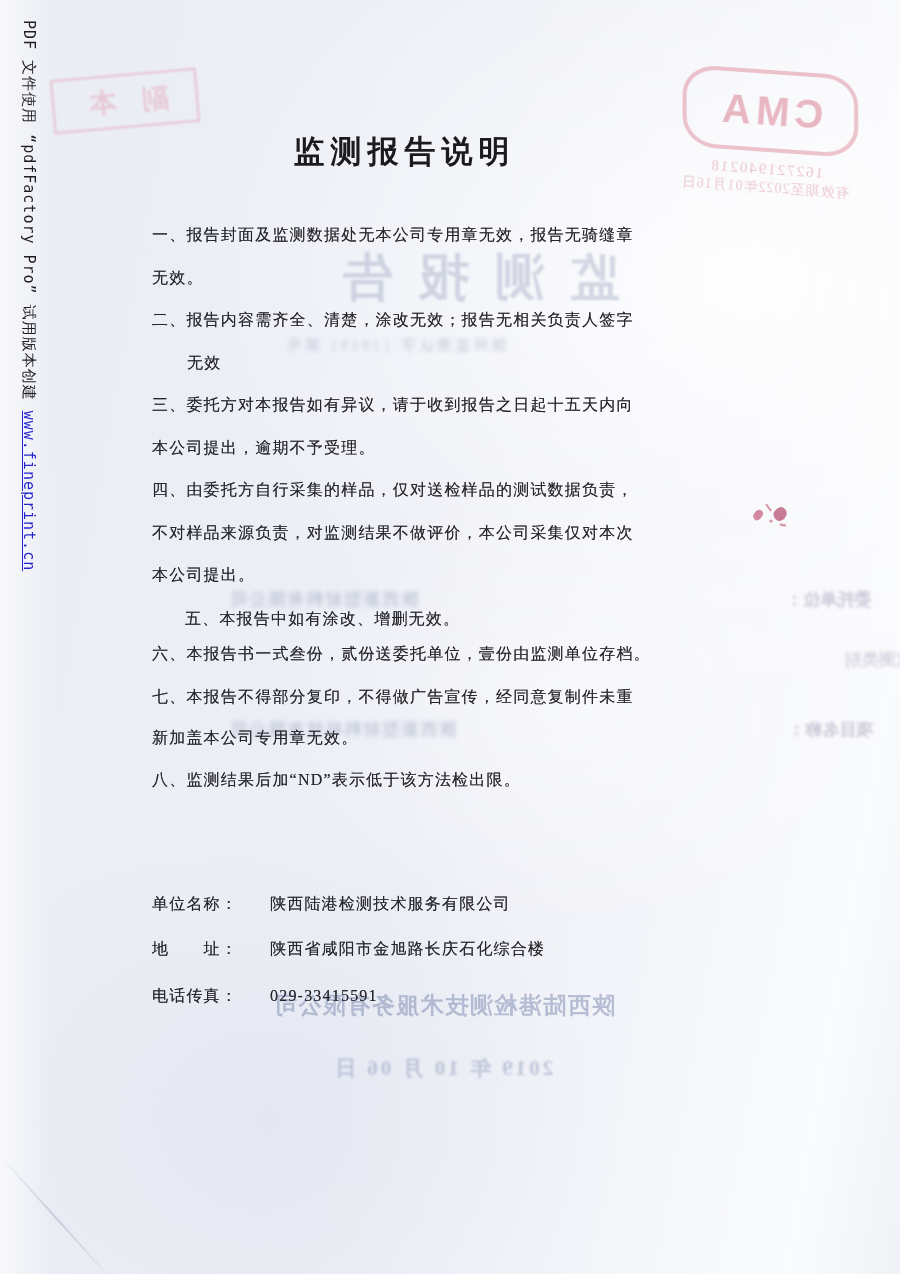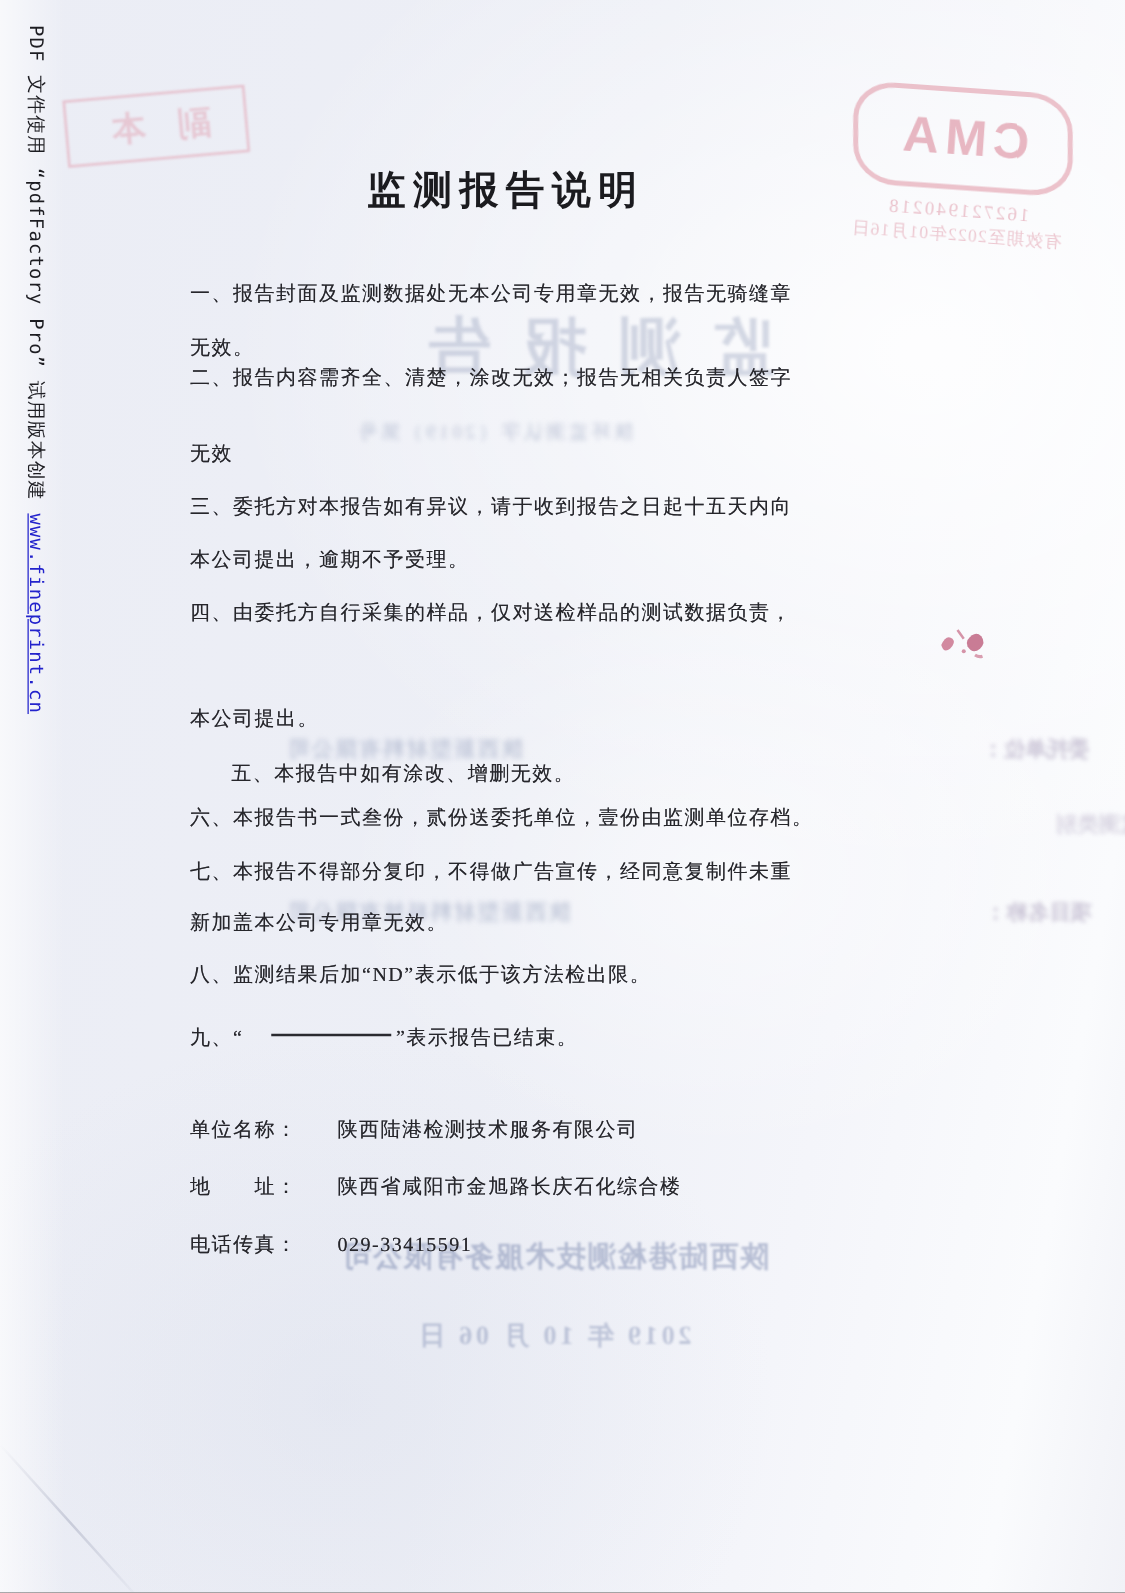--- a/index.html
+++ b/index.html
@@ -94,33 +94,33 @@
   <div class="stamp-copy">
     <span class="copy-text">副本</span>
   </div>
 
   <div class="watermark"><span>PDF 文件使用 “pdfFactory Pro” 试用版本创建  </span><a href="#">www.fineprint.cn</a></div>
 
   <div class="title">监测报告说明</div>
 
   <div class="bl" style="top:225px;">一、报告封面及监测数据处无本公司专用章无效，报告无骑缝章</div>
   <div class="bl" style="top:268px;">无效。</div>
-  <div class="bl" style="top:292px;">二、报告内容需齐全、清楚，涂改无效；报告无相关负责人签字</div>
-  <div class="bl" style="top:353px;">无效</div>
+  <div class="bl" style="top:310px;">二、报告内容需齐全、清楚，涂改无效；报告无相关负责人签字</div>
+  <div class="bl" style="top:353px;margin-left:35px;">无效</div>
   <div class="bl" style="top:438px;">本公司提出，逾期不予受理。</div>
   <div class="bl" style="top:395px;">三、委托方对本报告如有异议，请于收到报告之日起十五天内向</div>
   <div class="bl" style="top:480px;">四、由委托方自行采集的样品，仅对送检样品的测试数据负责，</div>
+  <div class="bl" style="top:523px;">不对样品来源负责，对监测结果不做评价，本公司采集仅对本次</div>
   <div class="bl" style="top:565px;">本公司提出。</div>
   <div class="bl" style="top:609px;margin-left:33px;">五、本报告中如有涂改、增删无效。</div>
   <div class="bl" style="top:644px;">六、本报告书一式叁份，贰份送委托单位，壹份由监测单位存档。</div>
   <div class="bl" style="top:687px;">七、本报告不得部分复印，不得做广告宣传，经同意复制件未重</div>
   <div class="bl" style="top:770px;">八、监测结果后加“ND”表示低于该方法检出限。</div>
   <div class="bl" style="top:728px;">新加盖本公司专用章无效。</div>
 
-  <div class="bl" style="top:820px;"><span>九、“</span><span class="dash"></span><span>”表示报告已结束。</span></div>
 
   <div class="bl" style="top:870px;"><span class="info-label">单位名称：</span><span>陕西陆港检测技术服务有限公司</span></div>
   <div class="bl" style="top:915px;"><span class="info-label">地　　址：</span><span>陕西省咸阳市金旭路长庆石化综合楼</span></div>
   <div class="bl" style="top:962px;"><span class="info-label">电话传真：</span><span>029-33415591</span></div>
 
   <svg class="scribble" width="56" height="42" viewBox="0 0 56 42">
     <path d="M3 22 q4 -9 9 -5 q3 3 -2 8 q-5 4 -7 -3 z" fill="rgba(178,46,84,.55)"></path>
     <path d="M16 10 l5 7" stroke="rgba(178,46,84,.5)" stroke-width="2" fill="none"></path>
     <path d="M24 18 q6 -8 11 -3 q4 5 -1 10 q-6 5 -10 -2 q-1 -3 0 -5 z" fill="rgba(168,40,80,.6)"></path>
     <path d="M30 30 q3 2 6 1" stroke="rgba(178,46,84,.45)" stroke-width="2.5" fill="none"></path>

